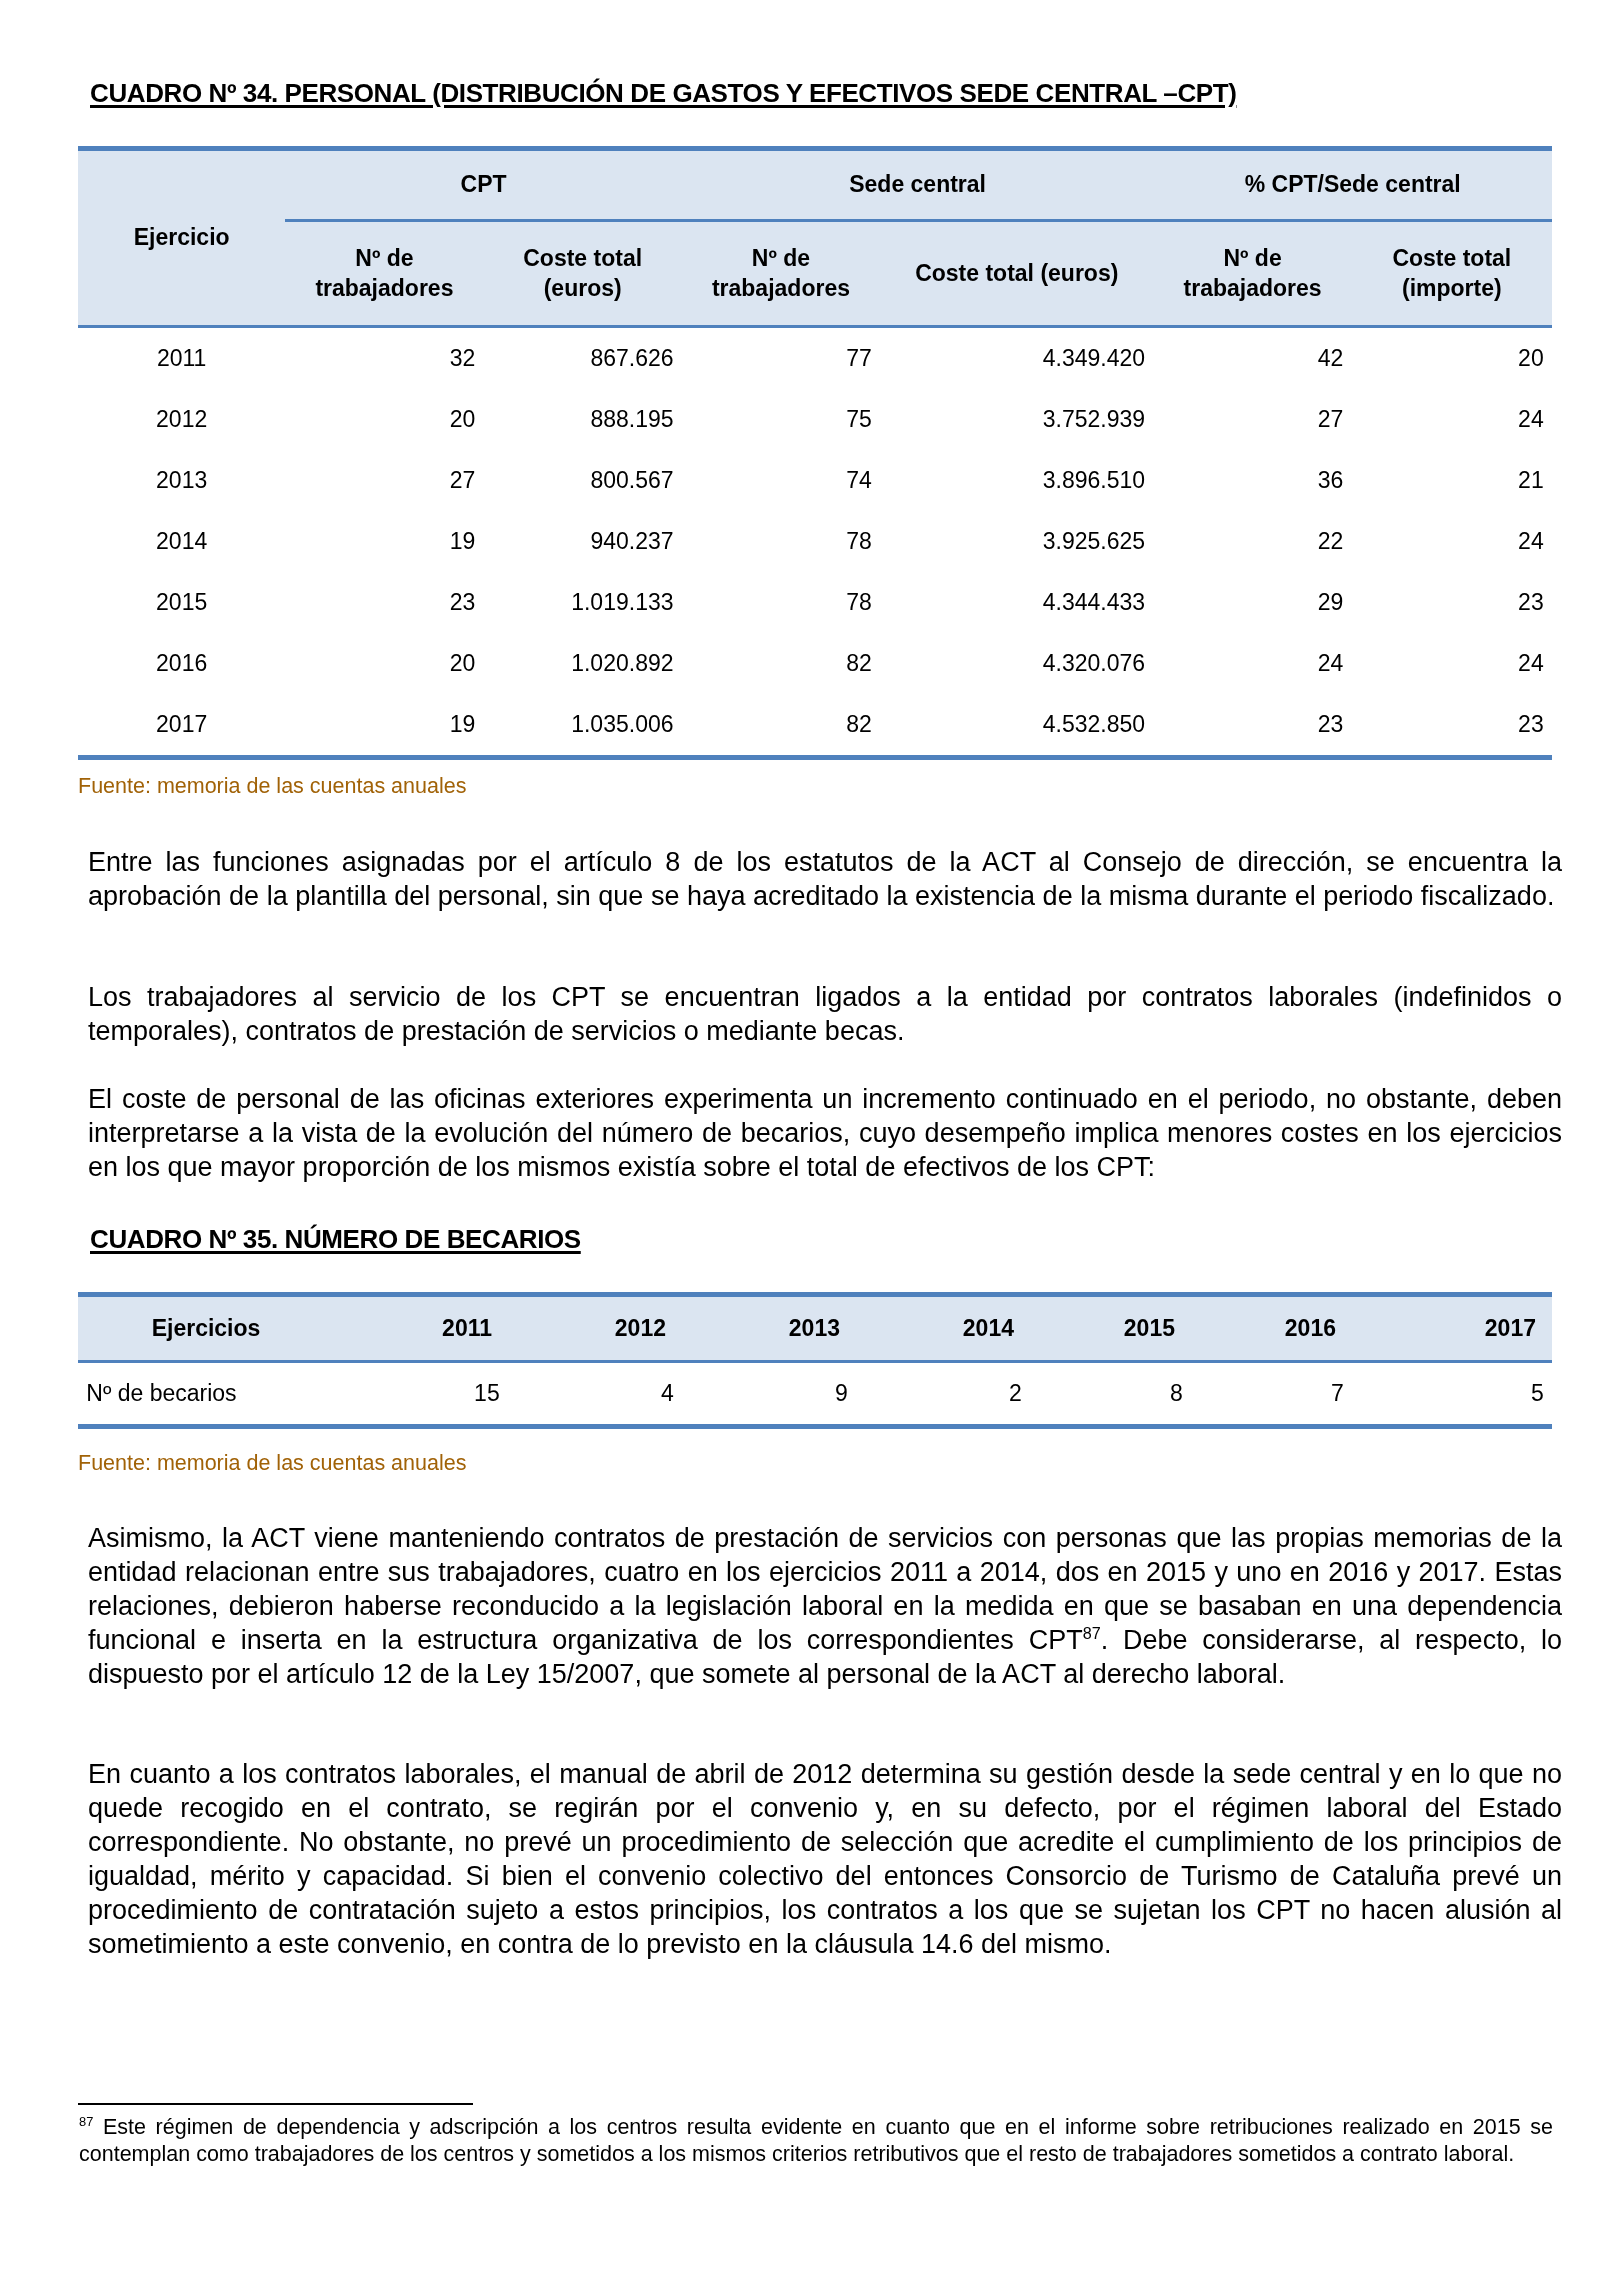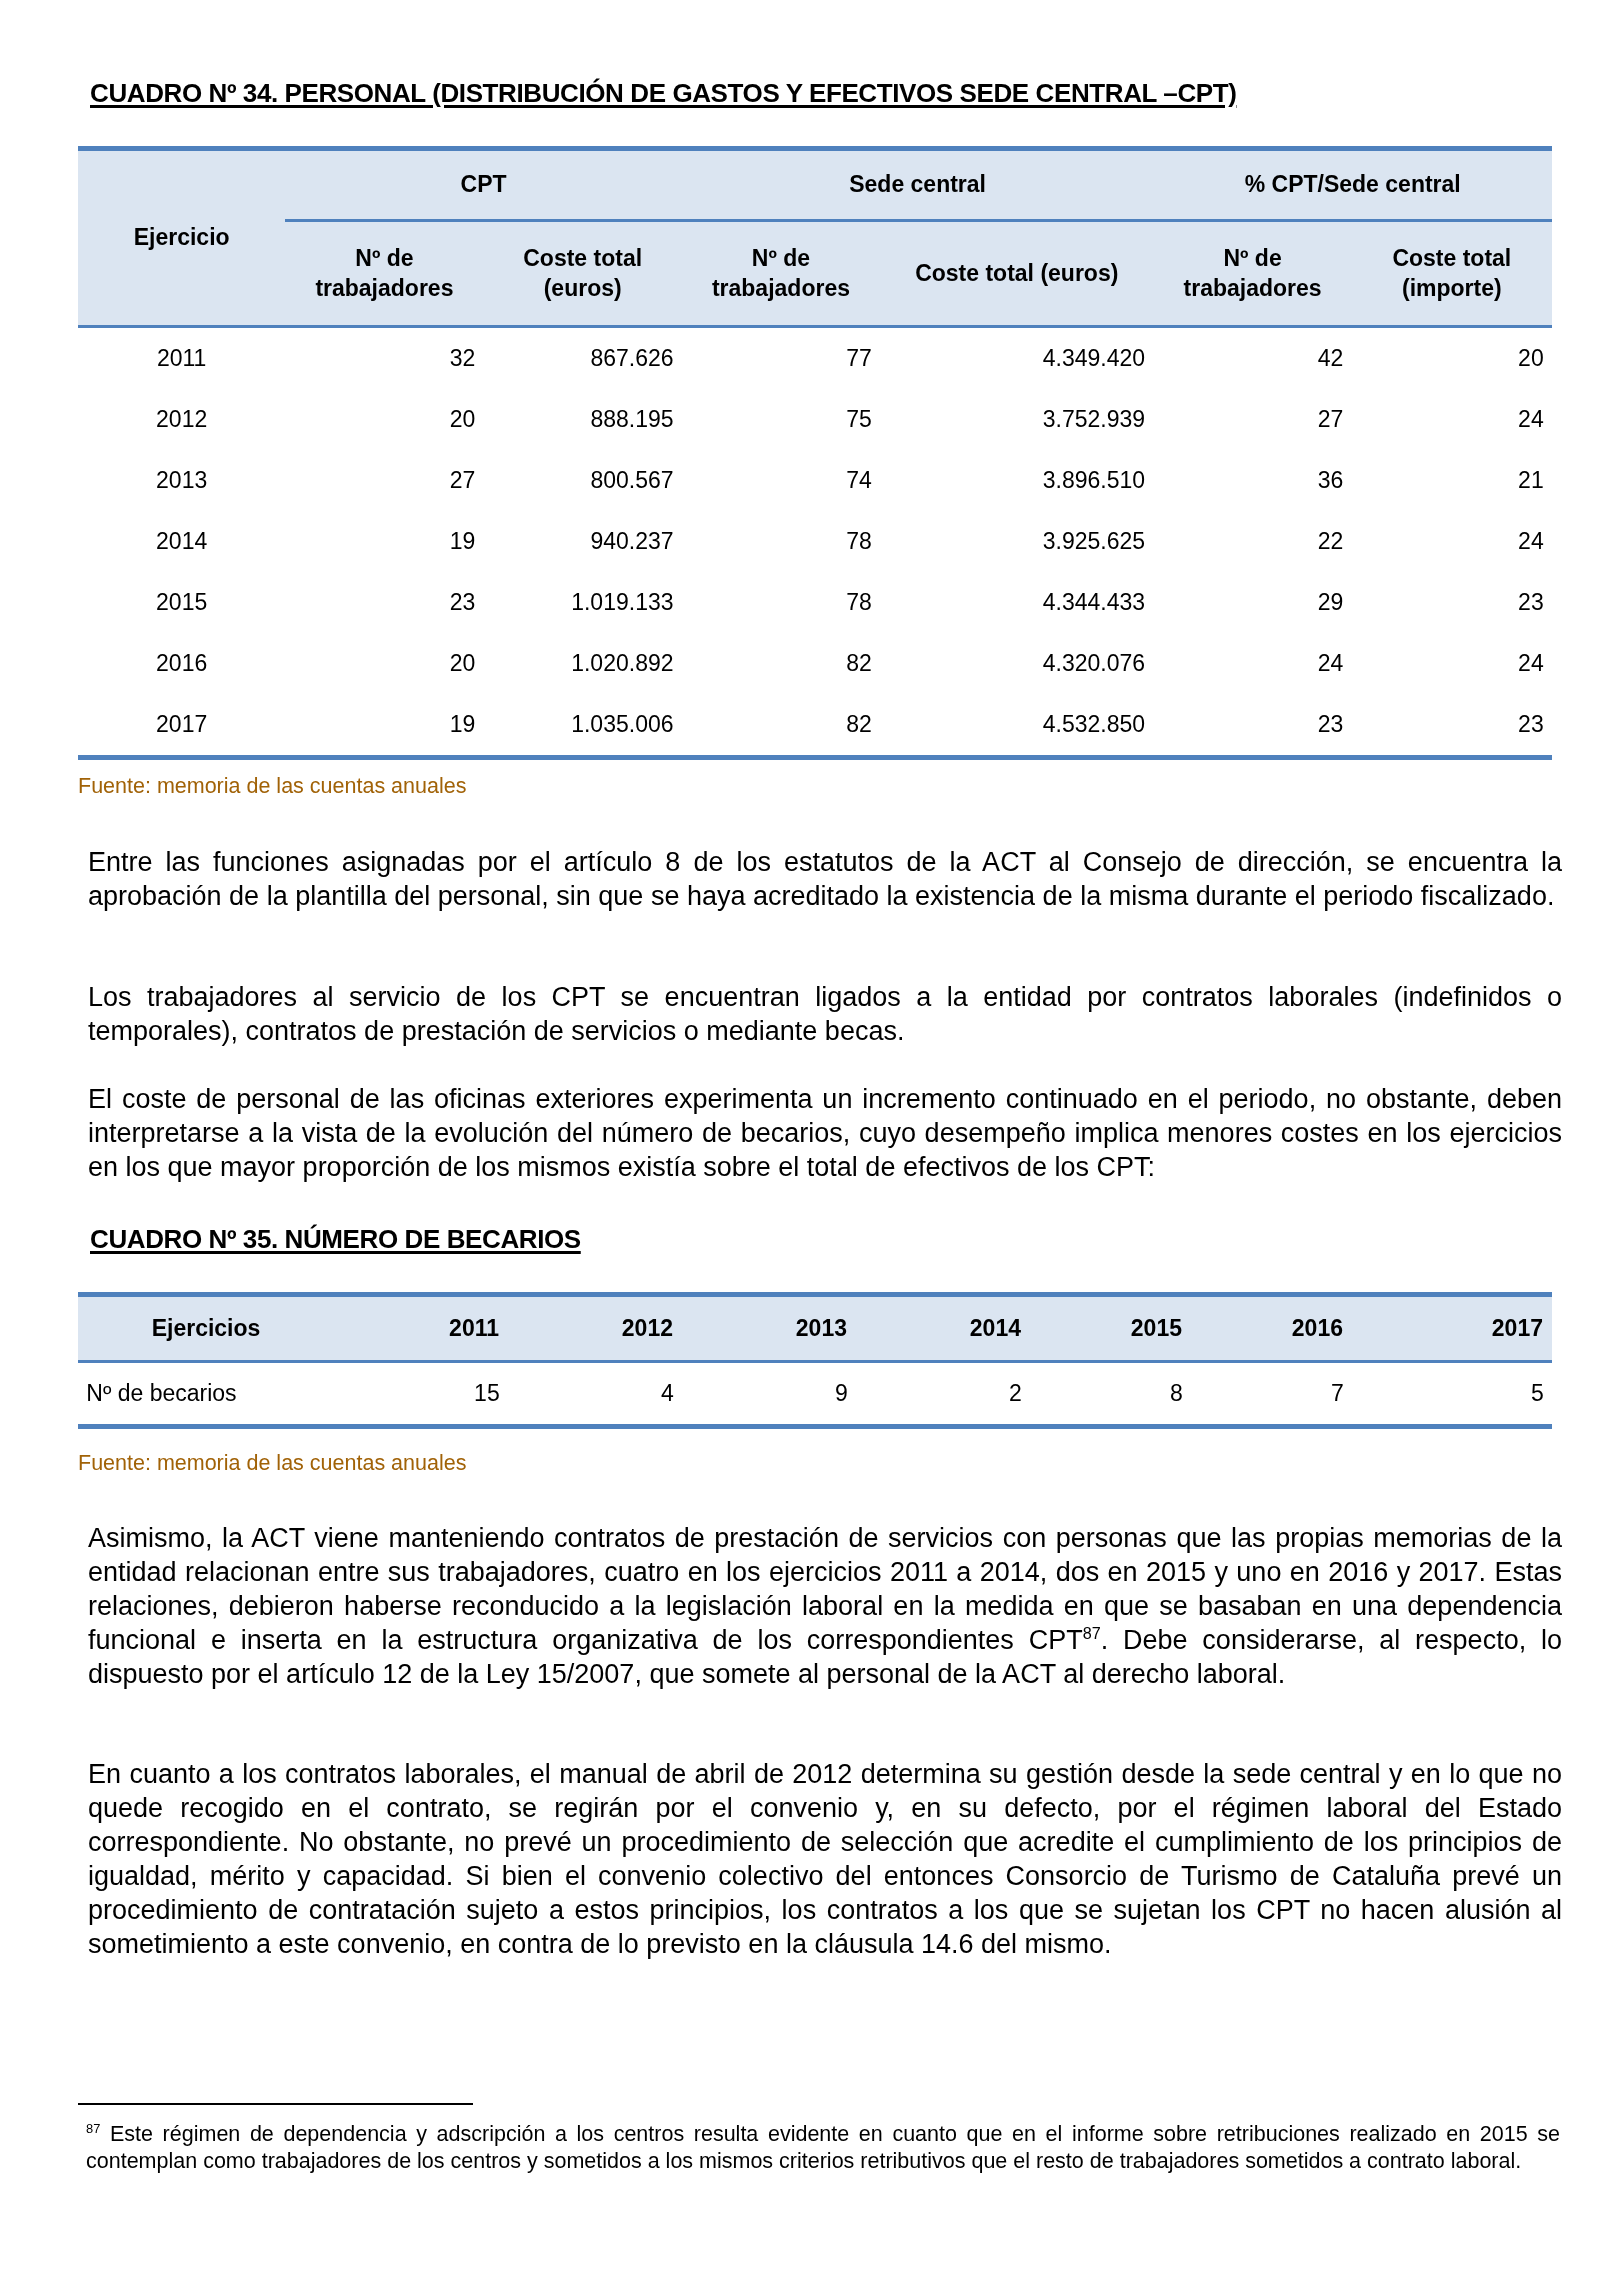--- a/index.html
+++ b/index.html
@@ -27,28 +27,28 @@
     .t34 tbody td.year { text-align: center; }
     .t34 tbody tr:last-child td { border-bottom: 5.8px solid #4f81bd; }
     .source { position: absolute; left: 0; font-size: 21.5px; color: #a16207; }
     .para {
       position: absolute; left: 0; width: 1474px; font-size: 27px; line-height: 34px;
       text-align: justify; margin: 10px;
     }
     .t35 { top: 1292px; }
     .t35 thead th {
       background: #dbe5f1; font-weight: bold; font-size: 23px; height: 63px;
-      border-top: 5.8px solid #4f81bd; border-bottom: 3.3px solid #4f81bd; text-align: right; padding: 0 9px;
+      border-top: 5.8px solid #4f81bd; border-bottom: 3.3px solid #4f81bd; text-align: right; padding: 0 16px;
     }
     .t35 thead th.first { text-align: center; }
     .t35 tbody td { font-size: 23px; height: 61px; text-align: right; padding: 0 8.3px; border-bottom: 5.8px solid #4f81bd; }
     .t35 tbody td.first { text-align: left; }
     sup { font-size: 60%; line-height: 0; }
     .fn-rule { position: absolute; left: 0; top: 2103px; width: 395px; height: 1.7px; background: #000; }
-    .footnote { position: absolute; left: 0; top: 2113px; width: 1474px; font-size: 21.5px; line-height: 26.5px; text-align: justify; margin: 8px; }
+    .footnote { position: absolute; left: 0; top: 2113px; width: 1474px; font-size: 21.5px; line-height: 26.5px; text-align: justify; margin: 1px; }
   </style>
 </head>
 <body>
 
 <div class="page">
 
   <div class="title" style="top:78px;">CUADRO Nº 34. PERSONAL (DISTRIBUCIÓN DE GASTOS Y EFECTIVOS SEDE CENTRAL –CPT)</div>
 
   <table class="t34">
     <colgroup>

